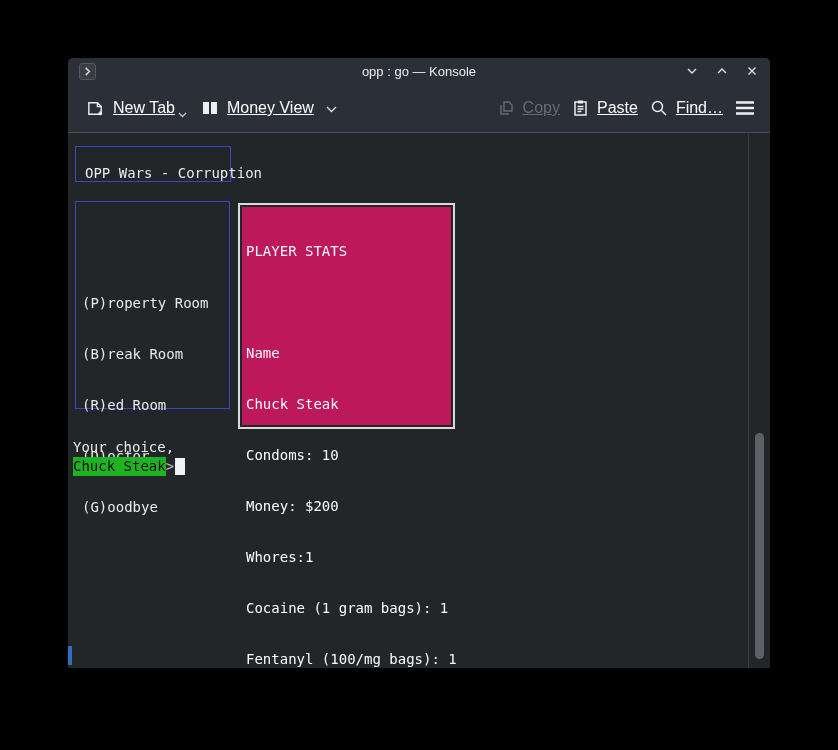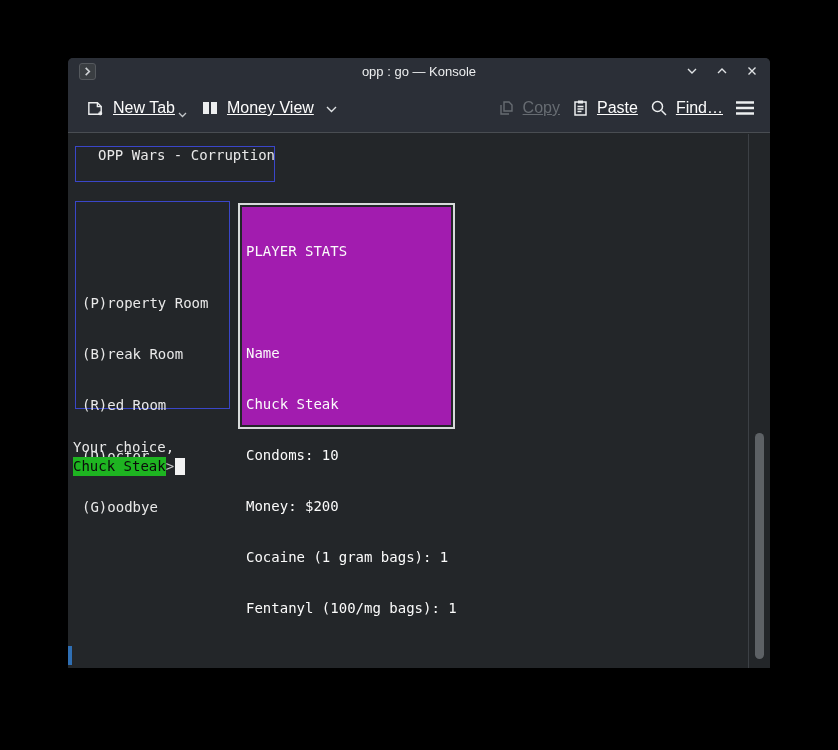--- a/index.html
+++ b/index.html
@@ -58,35 +58,35 @@
   .scroll-thumb {
     position:absolute; left:6px; top:299px; width:9px; height:226px;
     background:#5d6165; border-radius:5px; cursor:pointer;
   }
   .activity-marker {
     position:absolute; left:0px; top:512px; width:4px; height:19px;
     background:#2f6fb4;
   }
 
   .banner-box {
-    position:absolute; left:7px; top:12px; width:200px; height:36px;
-    border:1px solid #3a46c8; display:flex; align-items:flex-start; padding-left:22px;
+    position:absolute; left:7px; top:12px; width:156px; height:36px;
+    border:1px solid #3a46c8; display:flex; align-items:flex-end; padding-left:9px;
     white-space:pre;
   }
   .menu-box {
     position:absolute; left:7px; top:67px; width:155px; height:208px;
     border:1px solid #3a46c8; padding:9px 0 0 6px; white-space:pre;
   }
   .menu-box .line { height:19px; line-height:19px; }
   .stats-box {
     position:absolute; left:170px; top:69px; width:217px; height:226px;
     border:2px solid #d8dbdb; background:#232629; padding:2px;
   }
   .stats-fill {
-    width:100%; height:100%; background:#a21caf; padding:3px 0 0 4px;
+    width:100%; height:100%; background:#be185d; padding:3px 0 0 4px;
     white-space:pre; color:#fbfbfb;
   }
   .stats-fill .line { height:19px; line-height:19px; }
 
   .prompt-line1 { position:absolute; left:5px; top:304px; height:19px; line-height:19px; white-space:pre; }
   .prompt-line2 { position:absolute; left:5px; top:323px; height:19px; line-height:19px; white-space:pre; display:flex; align-items:center; }
   .hl-green { background:#1eb421; color:#0b0b0b; }
   .prompt-char { color:#c9c9c9; }
   .cursor-block {
     display:inline-block; width:10px; height:17px; background:#f2f2f2;
@@ -211,20 +211,21 @@
     </div>
 
     <div class="stats-box">
       <div class="stats-fill">
         <div class="line">PLAYER STATS</div>
         <div class="line"></div>
         <div class="line">Name</div>
         <div class="line">Chuck Steak</div>
         <div class="line">Condoms: 10</div>
         <div class="line">Money: $200</div>
+        <div class="line">Whores:1</div>
         <div class="line">Cocaine (1 gram bags): 1</div>
         <div class="line">Fentanyl (100/mg bags): 1</div>
         
         
       </div>
     </div>
 
     <div class="prompt-line1">Your choice,</div>
     <div class="prompt-line2">
       <span class="hl-green">Chuck Steak</span><span class="prompt-char">&gt;</span><span class="cursor-block"></span>

